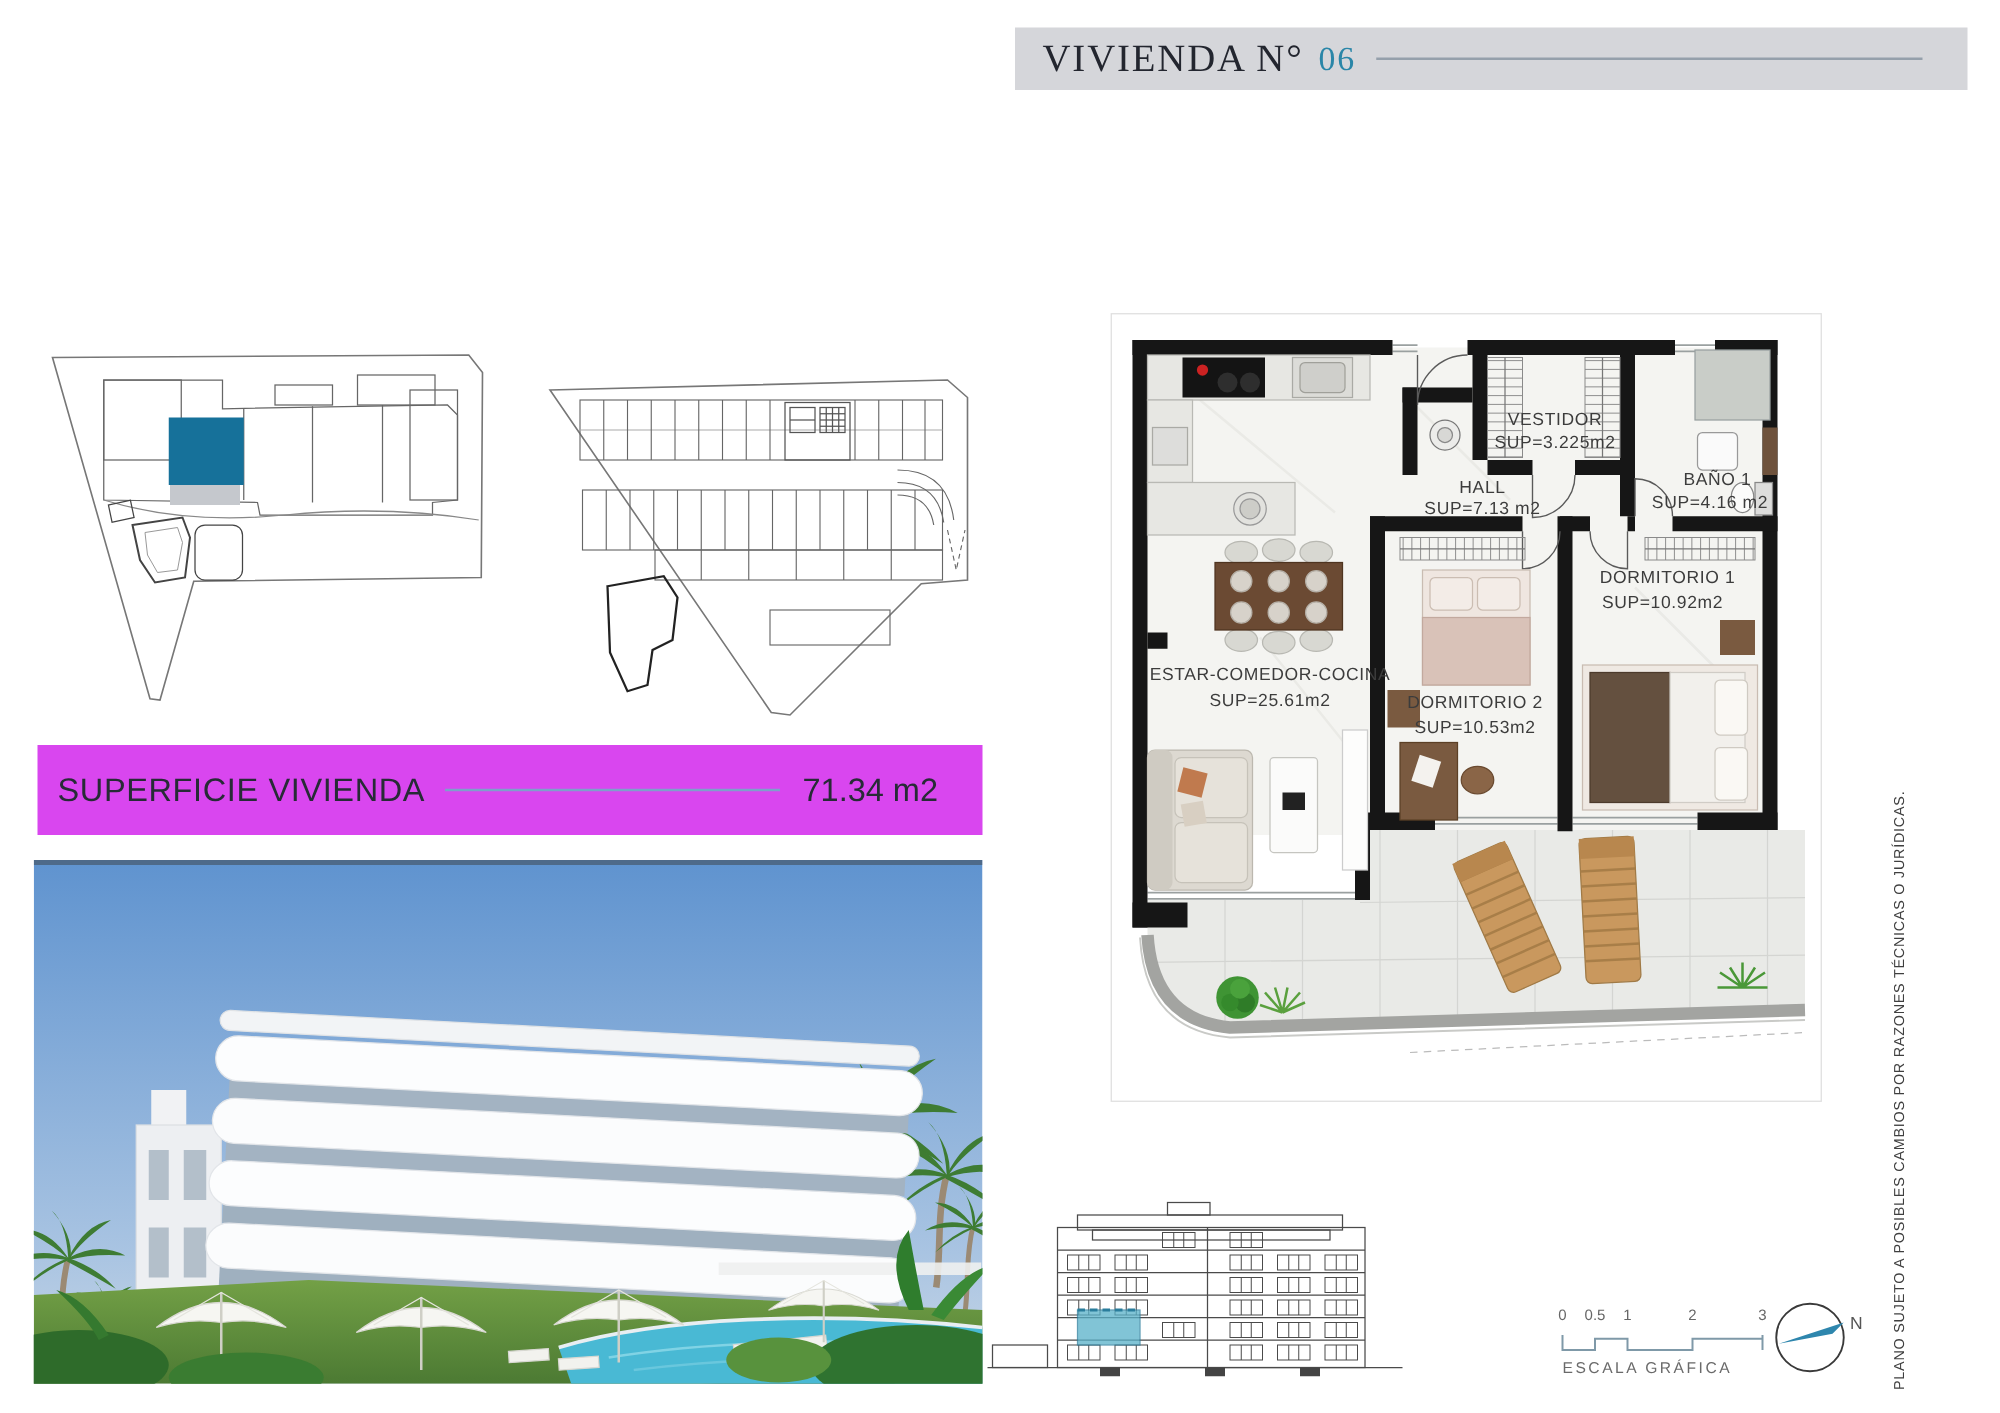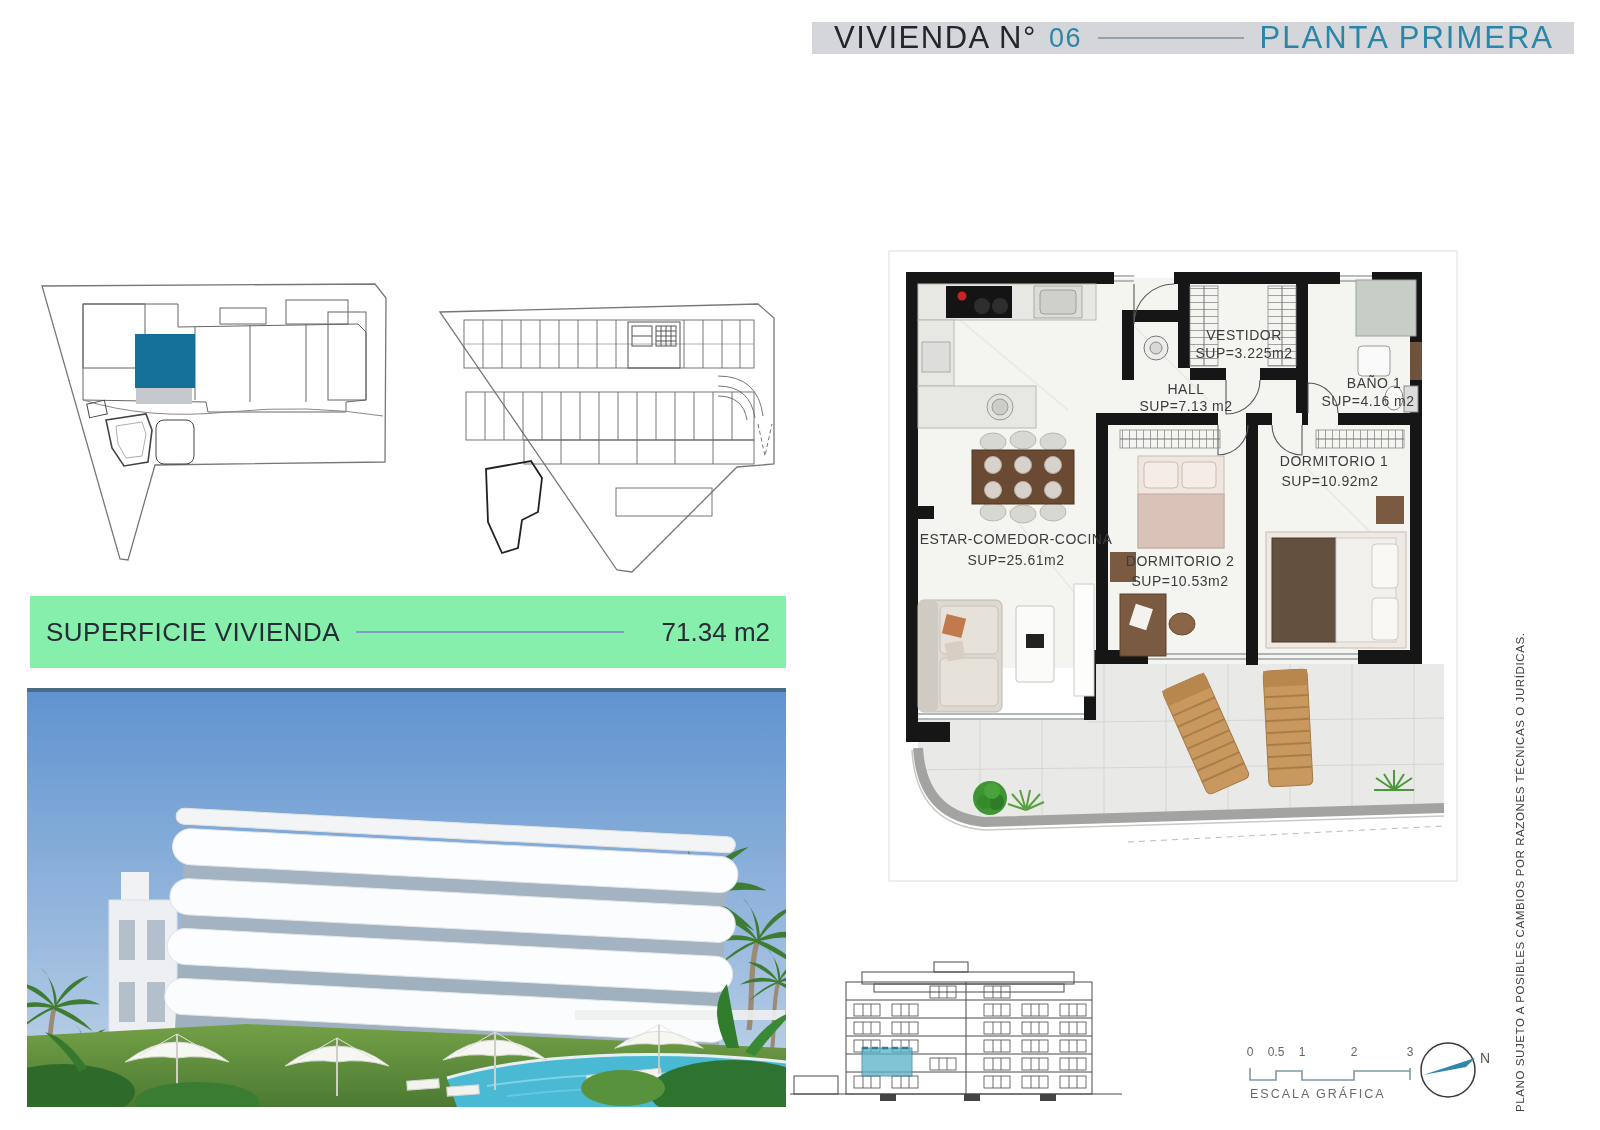--- a/index.html
+++ b/index.html
@@ -1,50 +1,49 @@
 <!DOCTYPE html>
 <html><head>
 <meta charset="utf-8">
 <style>
   html,body{margin:0;padding:0;background:#ffffff;}
   .page{position:relative;width:1600px;height:1130px;background:#ffffff;overflow:hidden;
         font-family:"Liberation Sans",sans-serif;}
   .abs{position:absolute;}
   
-  .title-bar{left:812px;top:22px;width:762px;height:32px;background:#d5d6da;
-             display:flex;align-items:center;padding:0 20px 0 22px;box-sizing:border-box;}
+  .title-bar{left:812px;top:22px;width:762px;height:50px;background:#d5d6da;
+             display:flex;align-items:center;padding:0 20px 0 22px;box-sizing:border-box;font-family:Liberation Serif, serif;}
   .title-left{font-size:31px;color:#23262f;letter-spacing:1.5px;white-space:nowrap;}
   .title-num{font-size:27px;color:#2a86a8;letter-spacing:1.5px;margin-left:12px;white-space:nowrap;}
   .title-line{flex:1;height:2px;background:#95a0ab;margin:0 16px;}
   .title-right{font-size:31px;color:#2a86a8;letter-spacing:2px;white-space:nowrap;}
   
-  .surfaces{left:30px;top:596px;width:756px;height:72px;background:#86efac;
+  .surfaces{left:30px;top:596px;width:756px;height:72px;background:#d946ef;
             display:flex;flex-direction:column;justify-content:center;gap:4px;
             padding:0 16px;box-sizing:border-box;}
   .srow{display:flex;align-items:center;}
   .srow .lab{font-size:26px;color:#272b36;letter-spacing:0.5px;width:292px;white-space:nowrap;}
   .srow .ln{flex:1;height:2px;background:#7f9ecb;margin:0 18px;}
-  .srow .val{font-size:26px;color:#272b36;width:128px;text-align:right;white-space:nowrap;}
+  .srow .val{font-size:26px;color:#272b36;width:128px;white-space:nowrap;}
   
   .disclaimer{left:1514px;top:688px;width:22px;height:424px;
               writing-mode:vertical-rl;transform:rotate(180deg);
               font-size:11.5px;color:#3f3f3f;letter-spacing:0.6px;white-space:nowrap;}
   svg text{font-family:"Liberation Sans",sans-serif;}
   .plan-label{fill:#3c3c3c;font-size:14px;letter-spacing:0.5px;}
 </style>
 </head>
 <body>
 
 <div class="page">
 
   <div class="abs title-bar">
     <span class="title-left">VIVIENDA N°</span>
     <span class="title-num">06</span>
     <span class="title-line"></span>
-    <span class="title-right">PLANTA PRIMERA</span>
   </div>
 
   <svg class="abs" style="left:28px;top:252px" width="392" height="316" viewBox="0 0 392 316">
     <g fill="none" stroke="#777" stroke-width="1.3">
       <path d="M14,34 L347,32 L358,46 L357,210 L127,213 L100,308 L92,307 Z" fill="#ffffff"></path>
     </g>
     <g fill="none" stroke="#666" stroke-width="1">
       <path d="M55,52 L150,52 L150,75 L330,72 L338,80 L338,148 L318,150 L318,160 L180,160 L178,150 L55,148 Z"></path>
       <rect x="55" y="52" width="62" height="64"></rect>
       <rect x="192" y="56" width="46" height="16"></rect>

